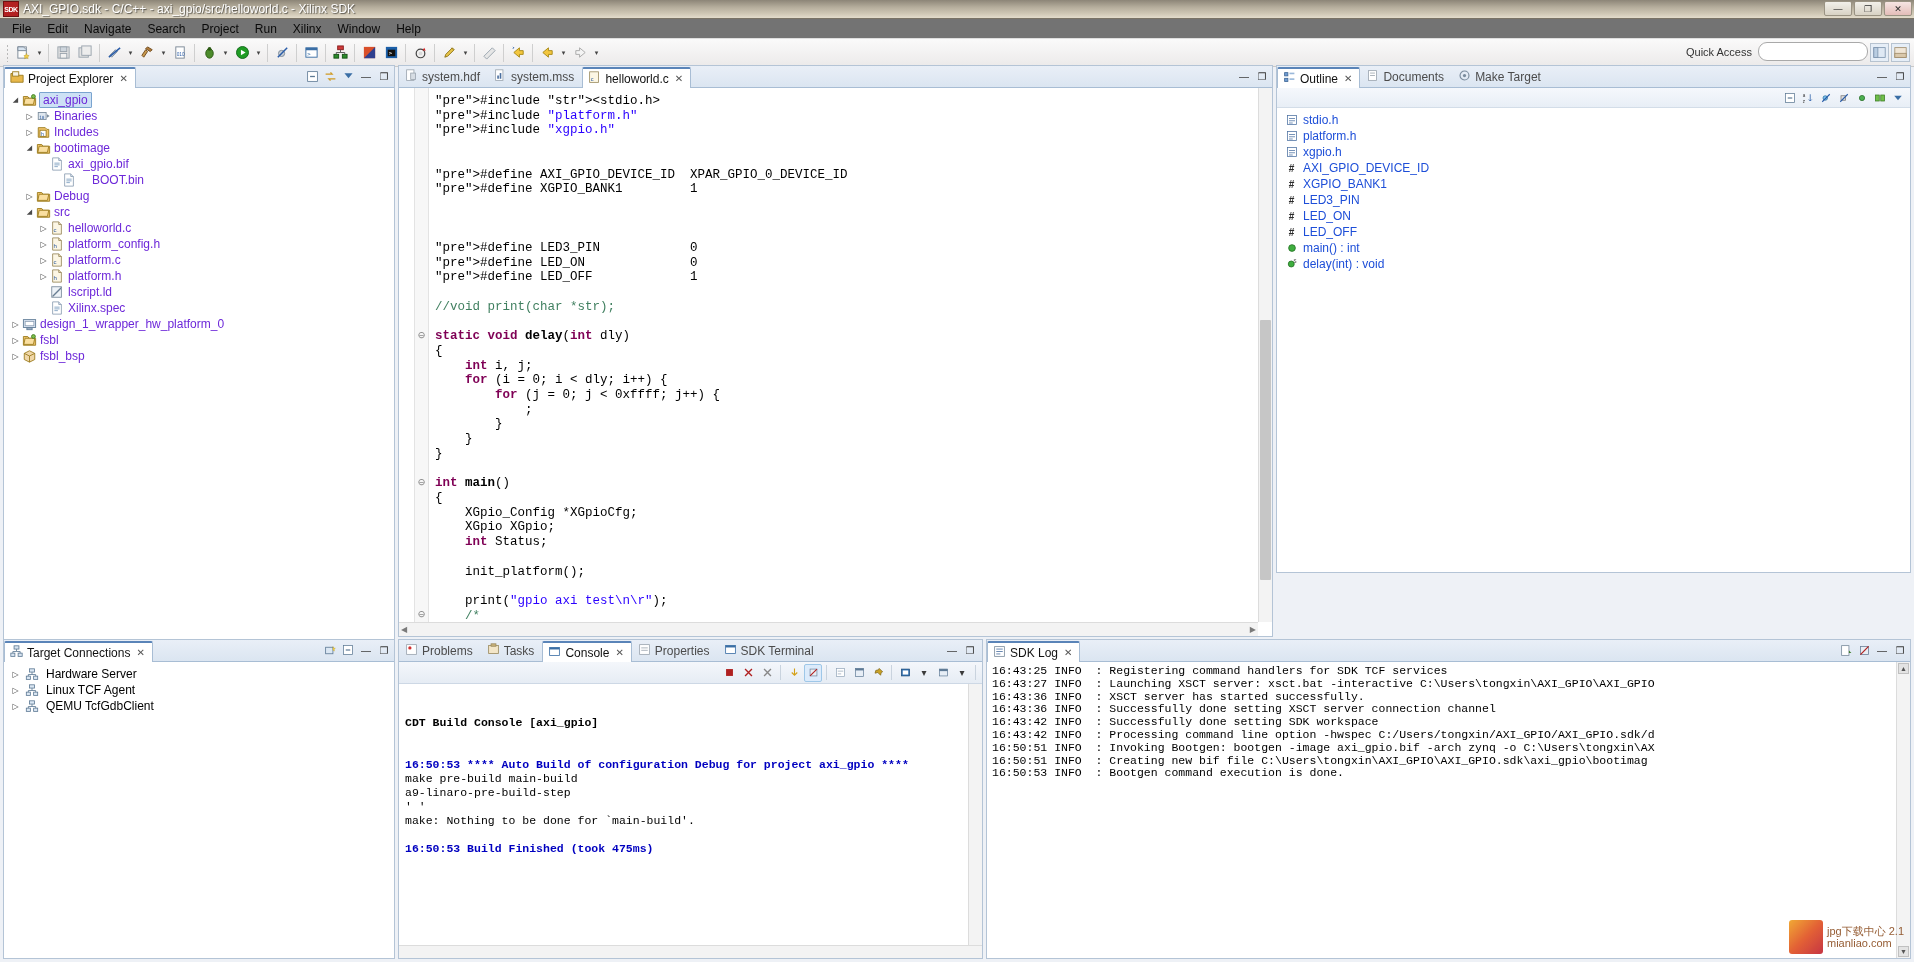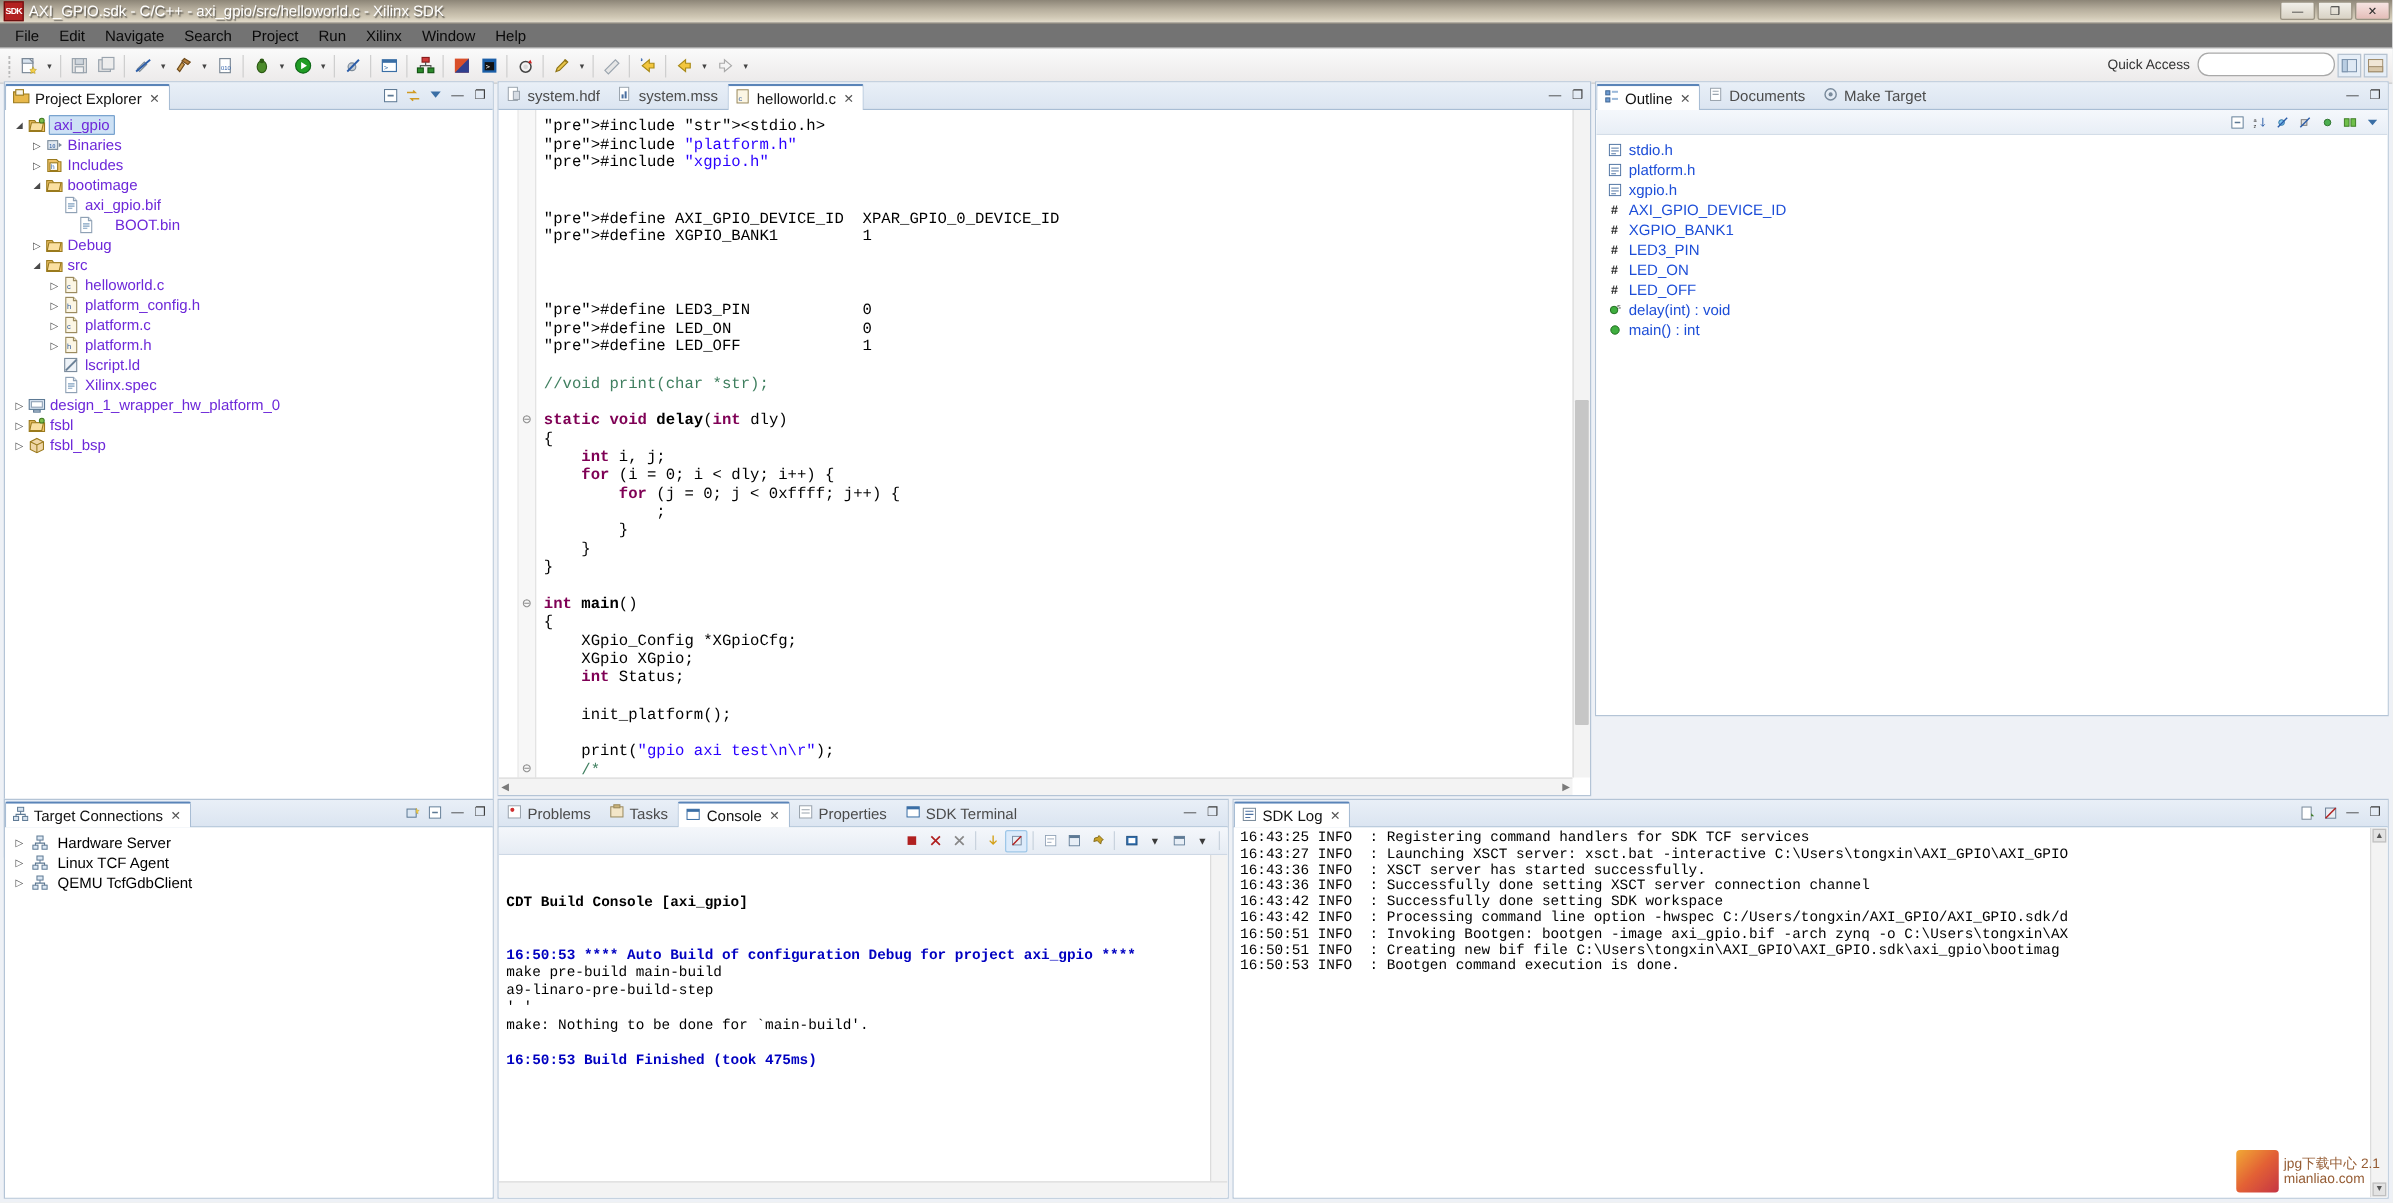--- a/index.html
+++ b/index.html
@@ -874,33 +874,33 @@
             <span class="ol-ico def">#</span>
             <span class="ol-label">LED_ON</span>
           </div>
           <div class="ol-row">
             <span class="ol-ico def">#</span>
             <span class="ol-label">LED_OFF</span>
           </div>
           <div class="ol-row">
             <span class="ol-ico meth">
               <svg width="12" height="12" viewBox="0 0 16 16">
-                <circle cx="7" cy="8" r="4" fill="#3fae3f" stroke="#1d6b1d"></circle>
-                <text x="10" y="7" font-size="6" fill="#333" font-family="sans-serif">S</text>
-              </svg>
-            </span>
-            <span class="ol-label">delay(int) : void</span>
+                <circle cx="8" cy="8" r="4.5" fill="#3fae3f" stroke="#1d6b1d"></circle>
+              </svg>
+            </span>
+            <span class="ol-label">main() : int</span>
           </div>
           <div class="ol-row">
             <span class="ol-ico meth">
               <svg width="12" height="12" viewBox="0 0 16 16">
-                <circle cx="8" cy="8" r="4.5" fill="#3fae3f" stroke="#1d6b1d"></circle>
-              </svg>
-            </span>
-            <span class="ol-label">main() : int</span>
+                <circle cx="7" cy="8" r="4" fill="#3fae3f" stroke="#1d6b1d"></circle>
+                <text x="10" y="7" font-size="6" fill="#333" font-family="sans-serif">S</text>
+              </svg>
+            </span>
+            <span class="ol-label">delay(int) : void</span>
           </div>
         </div>
     </div>
   </div>
 
   <div class="view" style="left:3px; top:639px; width:392px; height:320px;">
     <div class="view-tabs">
       <div class="view-tab active">
         <span>
           <svg width="13" height="13" viewBox="0 0 16 16">

